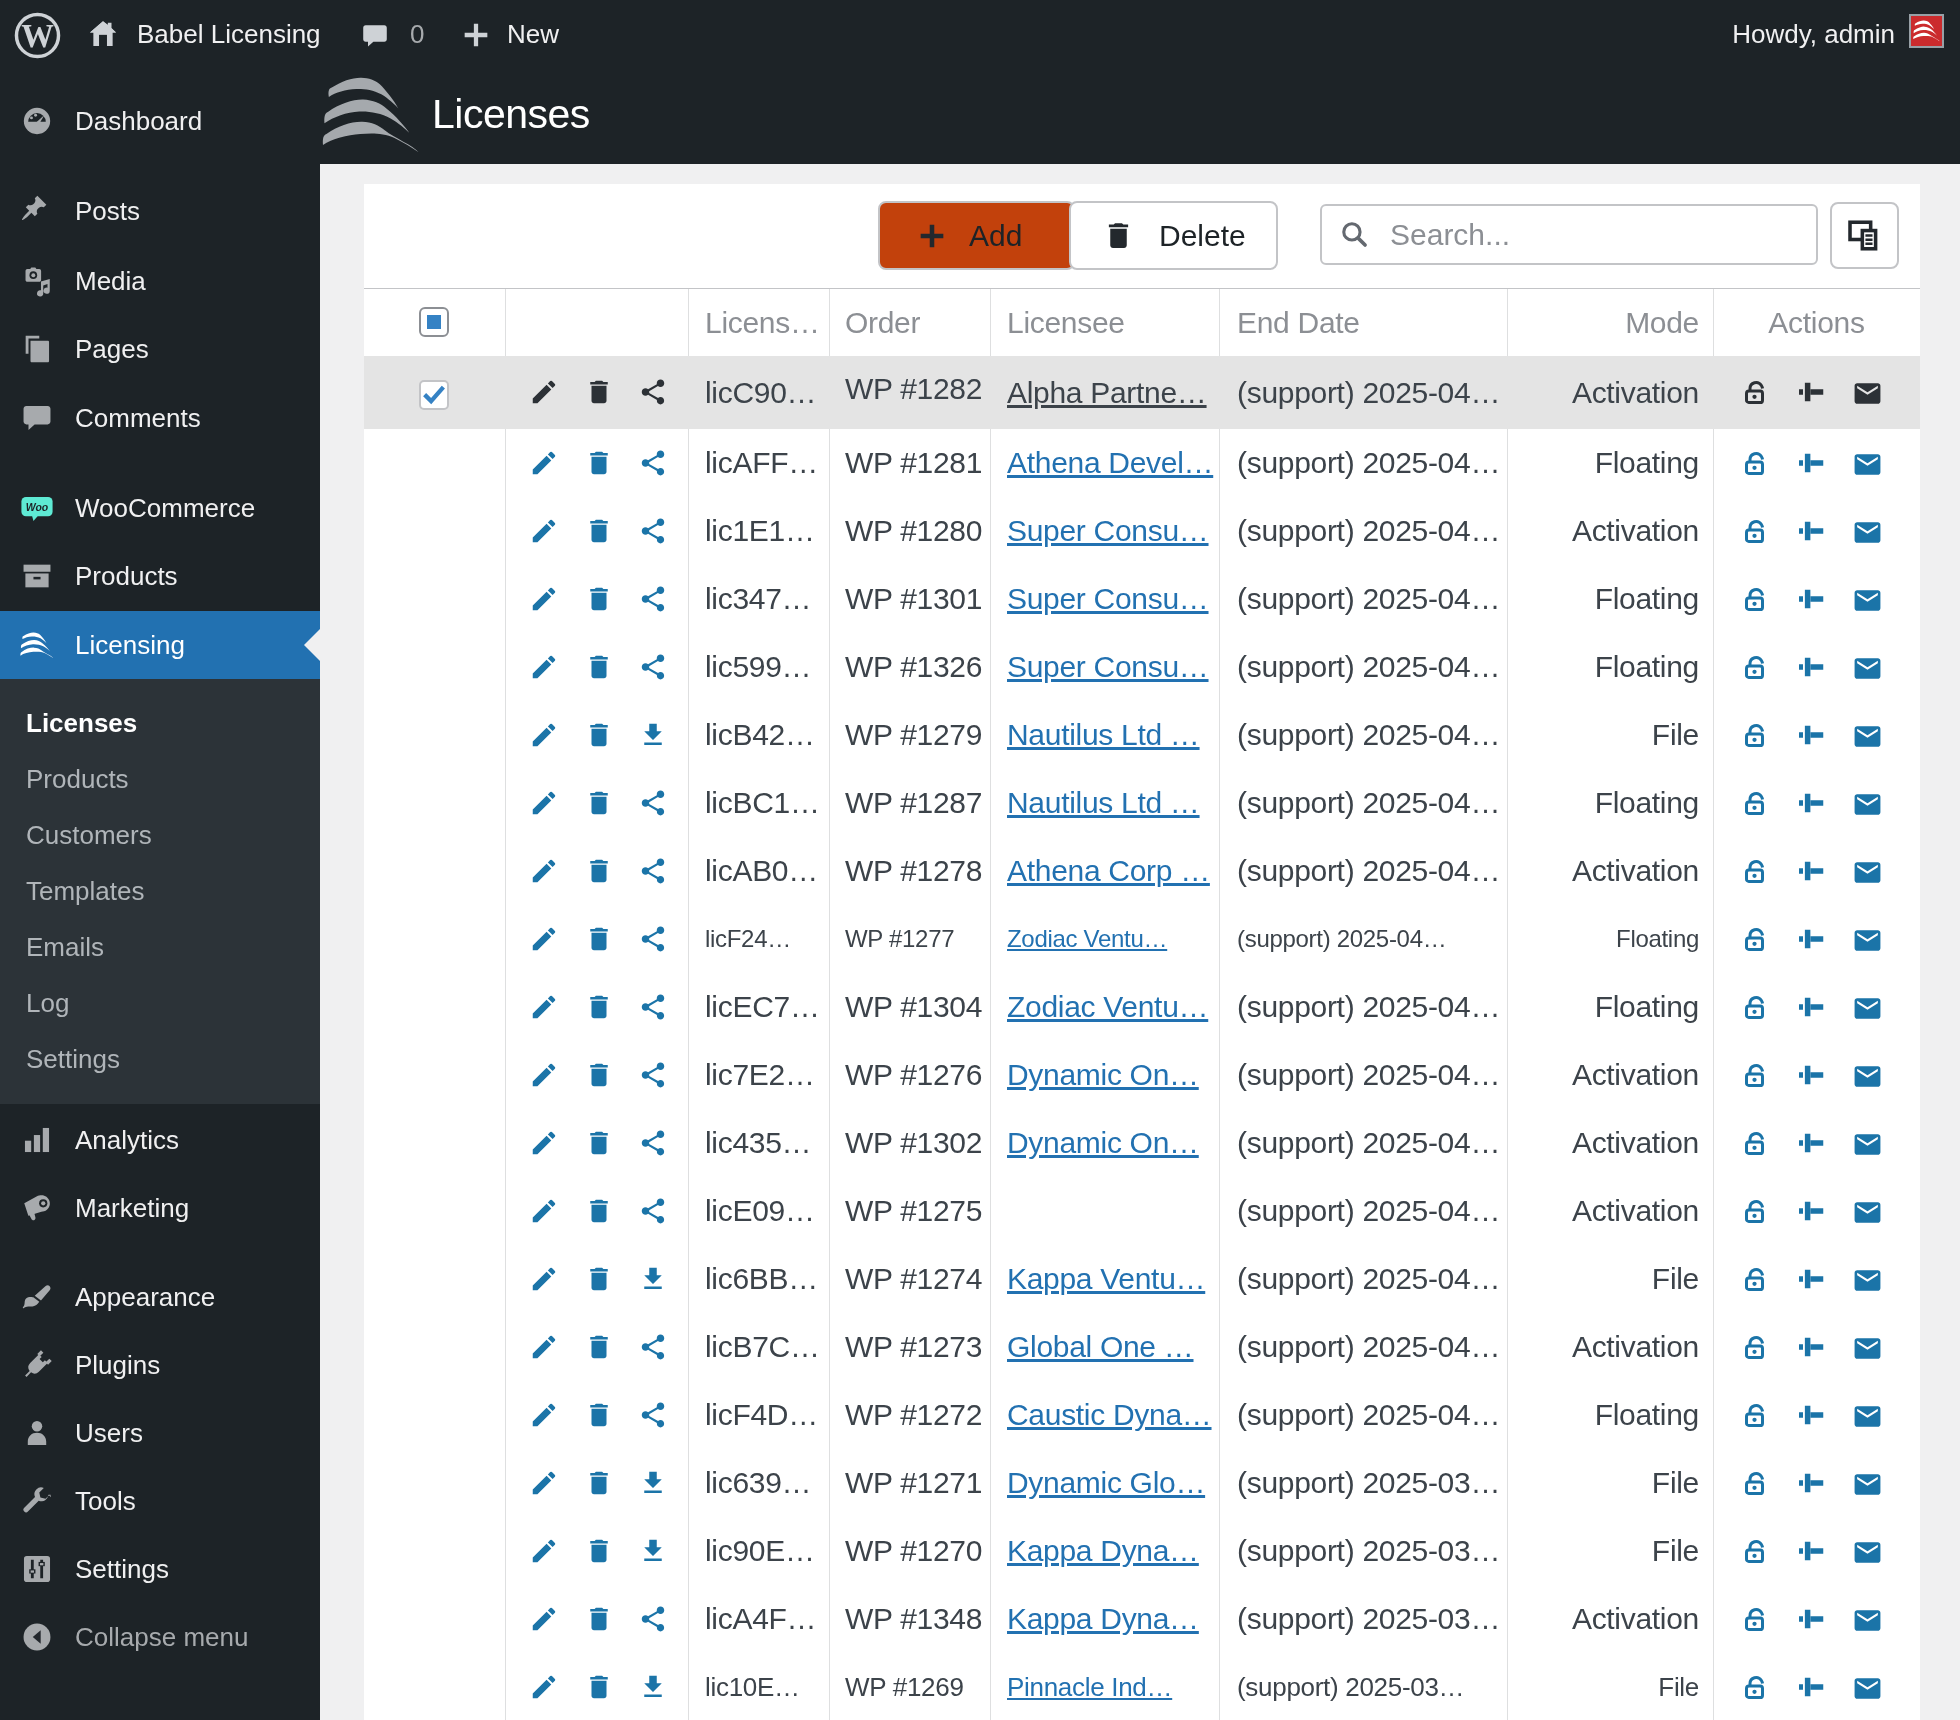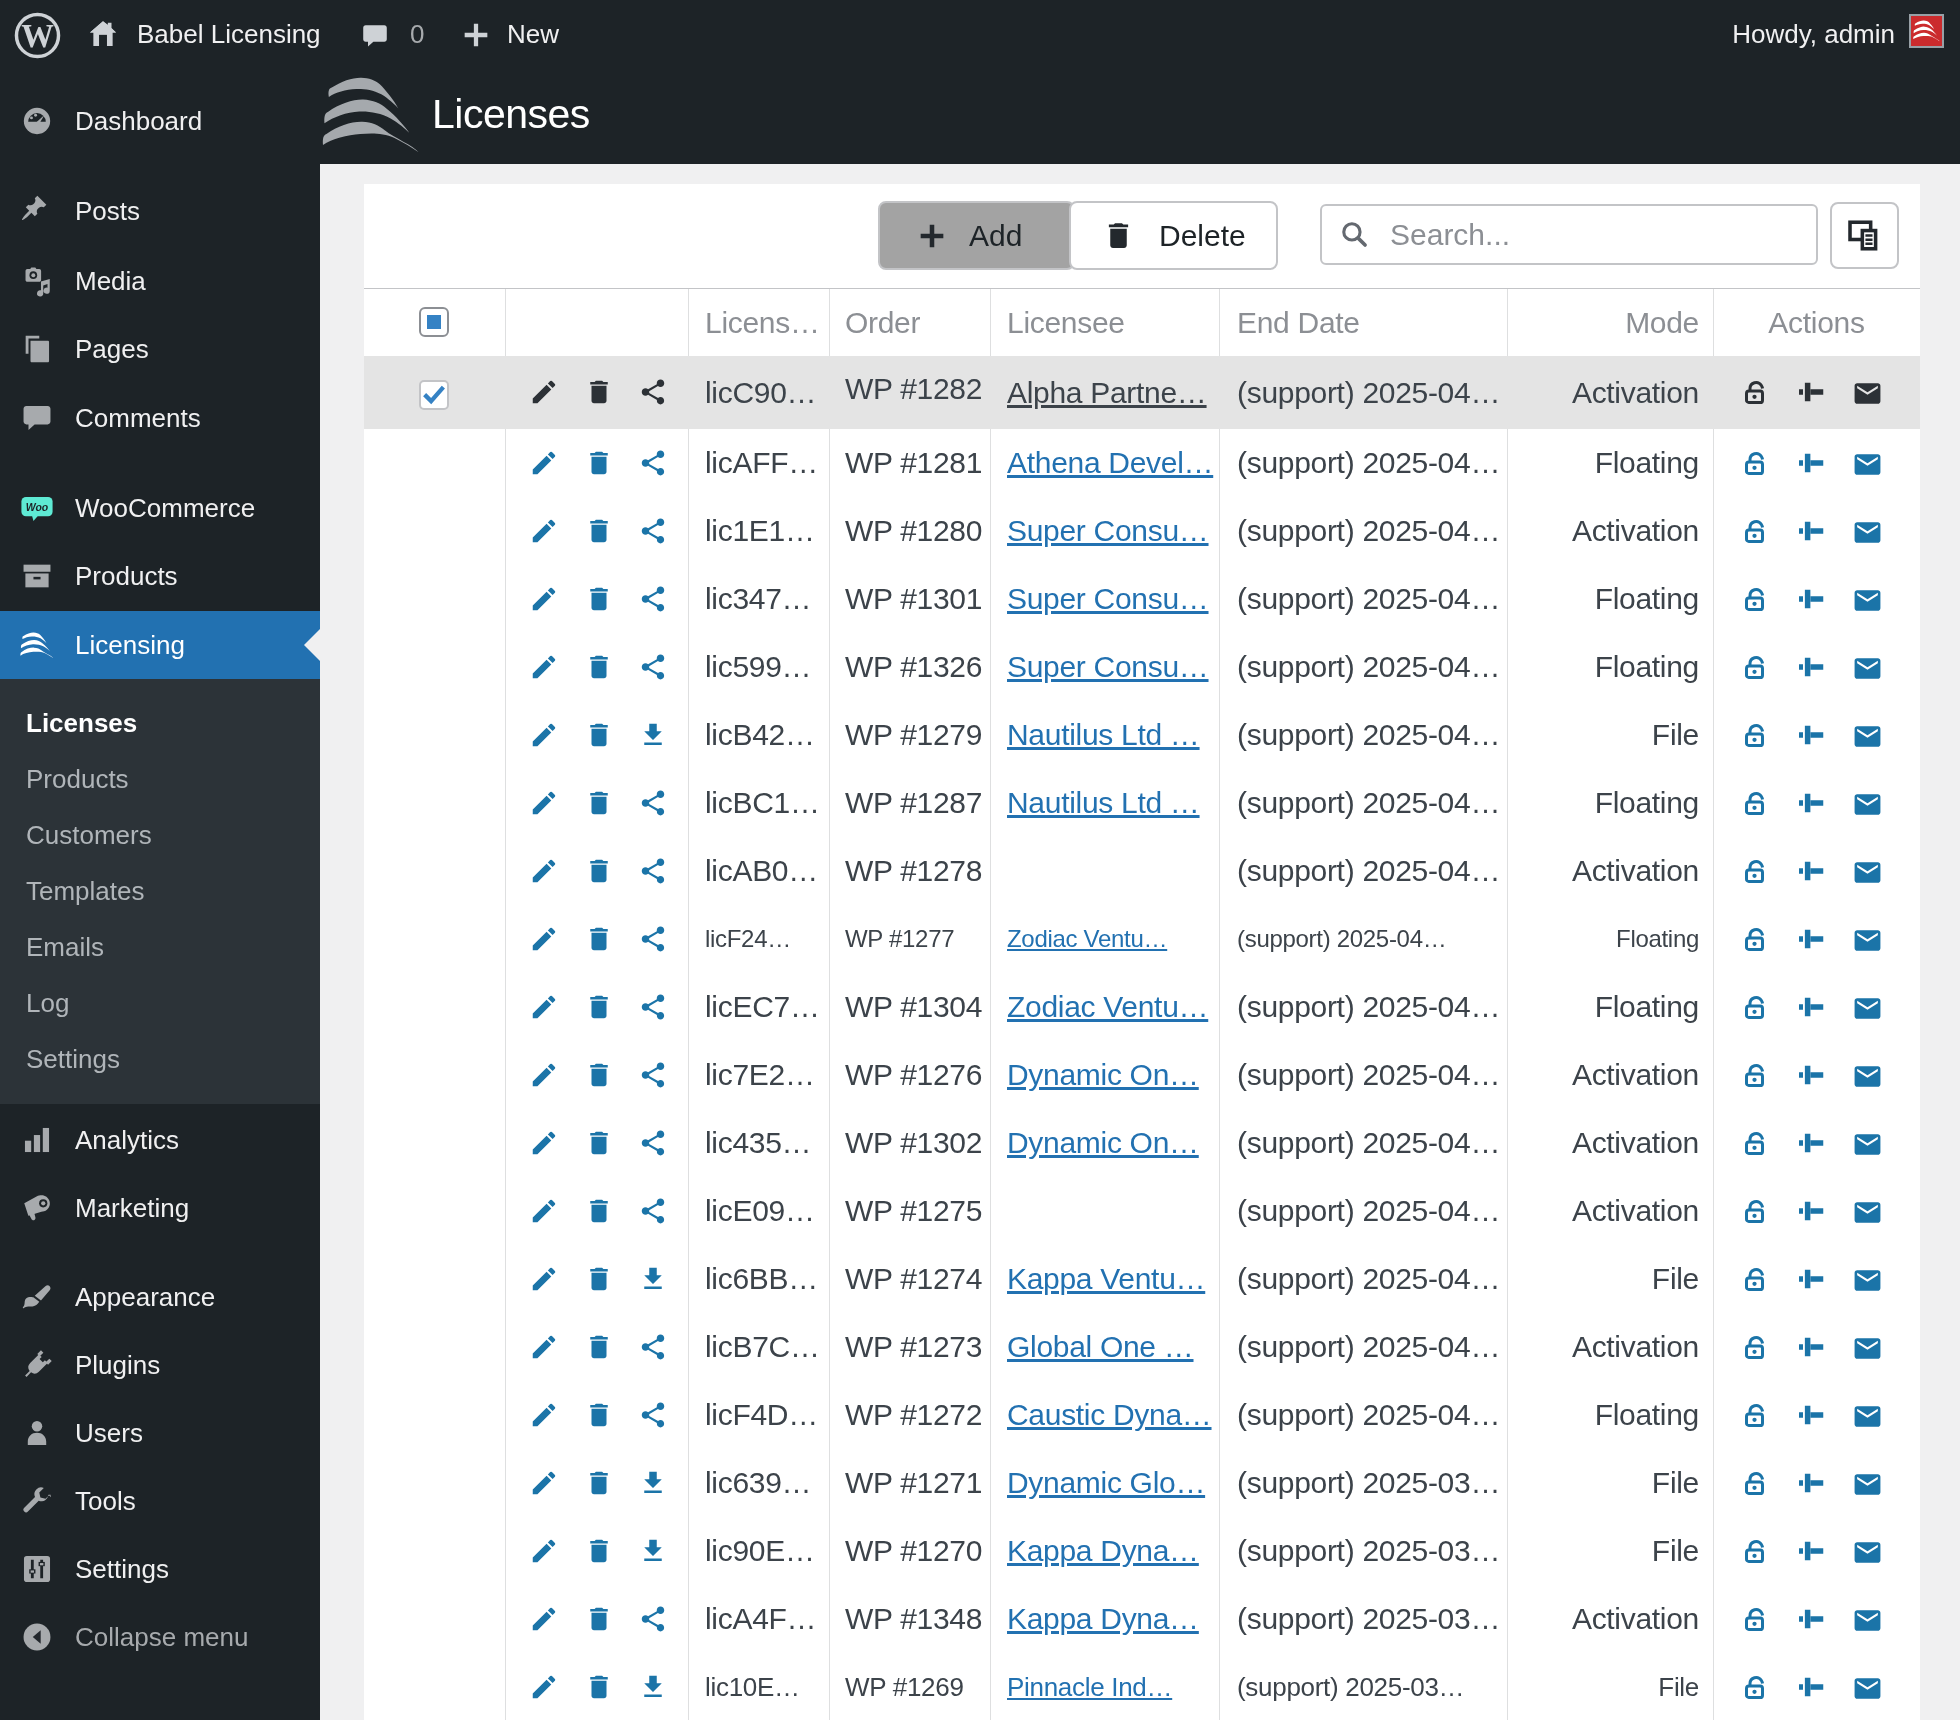--- a/index.html
+++ b/index.html
@@ -177,21 +177,21 @@
     </div>
 <div class="abs flex" style="left:0;top:1539px;width:320px;height:68px">
       <div style="margin-left:20px;width:34px"><span style="color:#a7aaad"><svg viewBox="0 0 24 24" width="34" height="34" style="display:block;">
             <circle cx="12" cy="12" r="9.5" fill="currentColor"></circle>
             <path fill="#23282d" d="M14.6 7.2 9 12l5.6 4.8z"></path>
           </svg></span></div>
       <div style="margin-left:21px;font-size:26px"><span style="color:#a7aaad">Collapse menu</span></div>
     </div>
 </div>
 <div class="abs" style="left:364px;top:184px;width:1556px;height:1560px;background:#fff">
-<div class="abs flex" style="left:514px;top:17px;width:197px;height:69px;border:2px solid #c3c4c7;border-radius:8px;background:#a3a3a3">
+<div class="abs flex" style="left:514px;top:17px;width:197px;height:69px;border:2px solid #c3c4c7;border-radius:8px;background:#c2410c">
 <div style="margin-left:36px"><span style="color:#23282d"><svg viewBox="0 0 24 24" width="32" height="32" style="display:block;">
             <path stroke="currentColor" stroke-width="3.4" d="M12 3.5v17M3.5 12h17"></path>
           </svg></span></div>
 <div style="margin-left:21px;font-size:30px;color:#1d2327">Add</div>
     </div>
 <div class="abs flex" style="left:705px;top:17px;width:209px;height:69px;border:2px solid #c3c4c7;border-radius:8px;background:#fff">
 <div style="margin-left:31px"><span style="color:#23282d"><svg viewBox="0 0 24 24" width="33" height="33" style="display:block;">
             <path fill="currentColor" d="M6 19c0 1.1.9 2 2 2h8c1.1 0 2-.9 2-2V7H6v12zM19 4h-3.5l-1-1h-5l-1 1H5v2h14V4z"></path>
           </svg></span></div>
 <div style="margin-left:24px;font-size:30px;color:#1d2327">Delete</div>
@@ -444,20 +444,21 @@
             <path fill="currentColor" d="M3 17.25V21h3.75L17.81 9.94l-3.75-3.75L3 17.25zM20.71 7.04c.39-.39.39-1.02 0-1.41l-2.34-2.34a.996.996 0 0 0-1.41 0l-1.83 1.83 3.75 3.75 1.83-1.83z"></path>
           </svg></span></div>
 <div class="abs" style="left:220px;top:19px"><span style="color:#1b74a8"><svg viewBox="0 0 24 24" width="30" height="30" style="display:block;">
             <path fill="currentColor" d="M6 19c0 1.1.9 2 2 2h8c1.1 0 2-.9 2-2V7H6v12zM19 4h-3.5l-1-1h-5l-1 1H5v2h14V4z"></path>
           </svg></span></div>
 <div class="abs" style="left:274px;top:19px"><span style="color:#1b74a8"><svg viewBox="0 0 24 24" width="30" height="30" style="display:block;">
             <path fill="currentColor" d="M18 16.08c-.76 0-1.44.3-1.96.77L8.91 12.7c.05-.23.09-.46.09-.7s-.04-.47-.09-.7l7.05-4.11c.54.5 1.25.81 2.04.81 1.66 0 3-1.34 3-3s-1.34-3-3-3-3 1.34-3 3c0 .24.04.47.09.7L8.04 9.81C7.5 9.31 6.79 9 6 9c-1.66 0-3 1.34-3 3s1.34 3 3 3c.79 0 1.5-.31 2.04-.81l7.12 4.16c-.05.21-.08.43-.08.65 0 1.61 1.31 2.92 2.92 2.92 1.61 0 2.92-1.31 2.92-2.92s-1.31-2.92-2.92-2.92z"></path>
           </svg></span></div>
 <div class="abs flex" style="left:341px;top:0;height:68px">licAB0…</div>
 <div class="abs flex" style="left:481px;top:0;height:68px">WP #1278</div>
+<div class="abs flex" style="left:643px;top:0;height:68px;color:#2271b1;text-decoration:underline">Athena Corp …</div>
 <div class="abs flex" style="left:873px;top:0;height:68px">(support) 2025-04…</div>
 <div class="abs flex" style="right:221px;top:0;height:68px">Activation</div>
 <div class="abs" style="left:1377px;top:19px"><span style="color:#1b74a8"><svg viewBox="0 0 24 24" width="30" height="30" style="display:block;">
             <path fill="none" stroke="currentColor" stroke-width="2.4" d="M7.2 11.2V9.2a4.9 4.9 0 0 1 9-2.6c.5.8.9 1.7 1 2.6"></path>
             <rect x="4.4" y="11.2" width="12.8" height="9.2" rx="1.9" fill="none" stroke="currentColor" stroke-width="2.4"></rect>
             <circle cx="10.8" cy="15.8" r="1.7" fill="currentColor"></circle>
           </svg></span></div>
 <div class="abs" style="left:1432px;top:19px"><span style="color:#1b74a8"><svg viewBox="0 0 24 24" width="30" height="30" style="display:block;">
             <rect x="2.4" y="9.8" width="3.2" height="4.4" fill="currentColor"></rect>
             <rect x="7.1" y="4.6" width="4.4" height="14.8" fill="currentColor"></rect>

